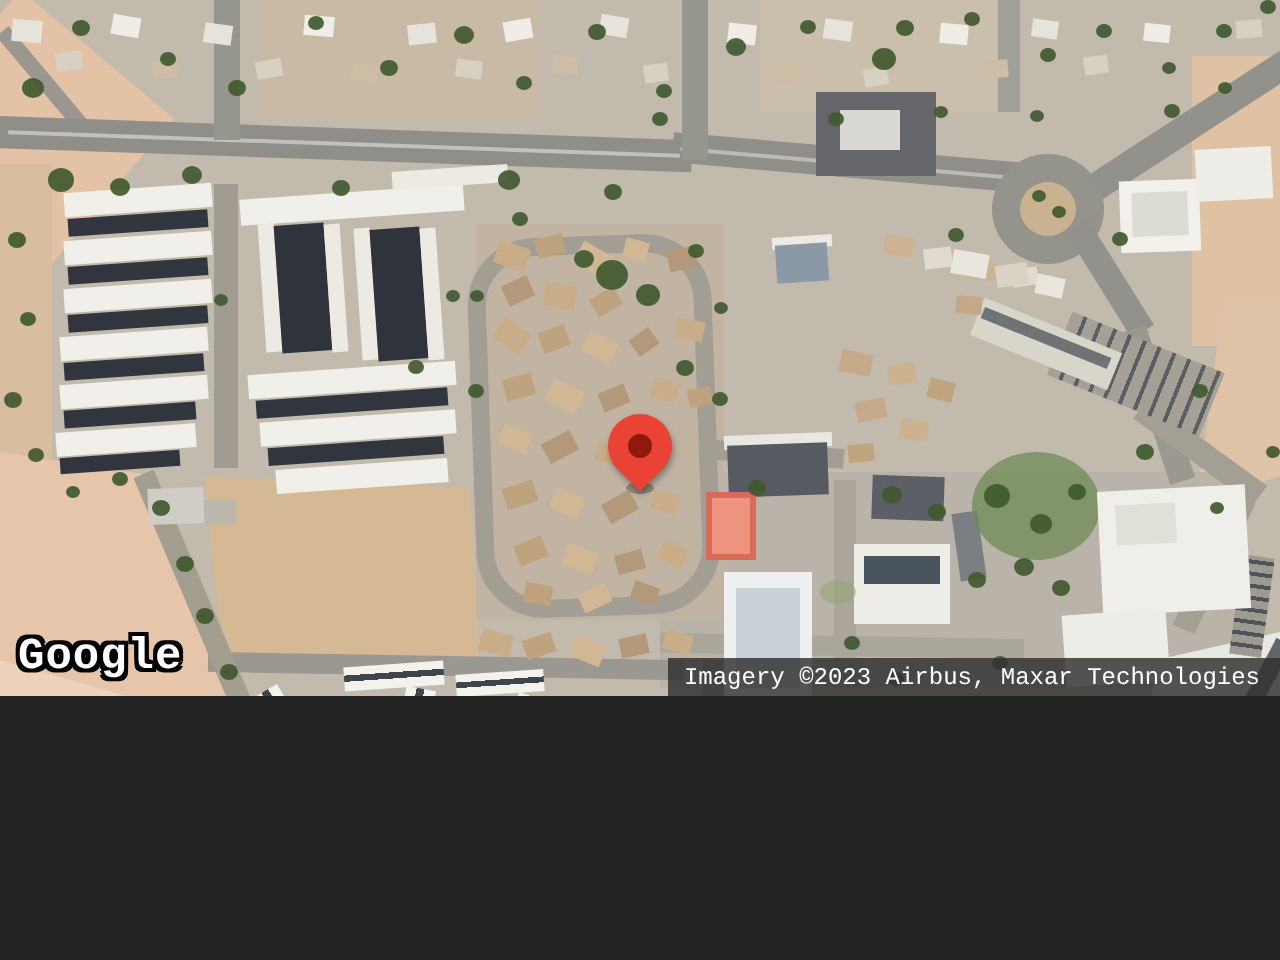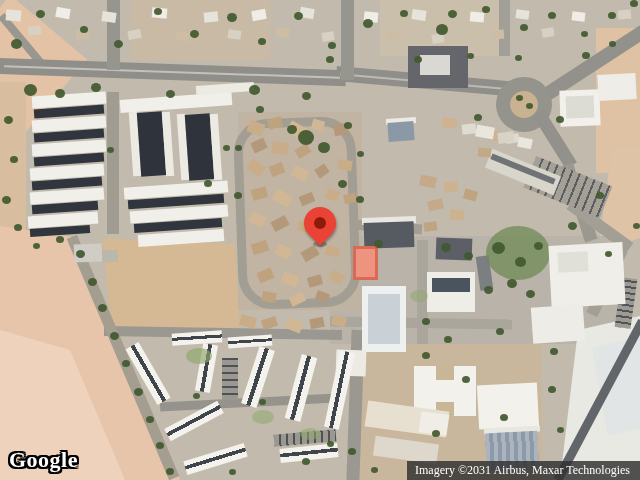--- a/index.html
+++ b/index.html
@@ -1,17 +1,17 @@
 <!DOCTYPE html>
 <html><head>
 <meta charset="utf-8">
 <style>
   html,body{margin:0;padding:0;background:#222;}
-  #viewport{position:relative;width:640px;height:480px;overflow:hidden;
-    font-family:Liberation Serif, serif;background:#c2bbad;}
+  #viewport{position:relative;width:640px;height:348px;overflow:hidden;
+    font-family:Liberation Mono, monospace;background:#c2bbad;}
   .mf{position:absolute;}
   
   .pin{position:absolute;width:38px;height:44px;z-index:50;}
   .pin-body{position:absolute;left:3px;top:3px;width:32px;height:32px;
     border-radius:50% 50% 50% 0;transform:rotate(-45deg);
     box-shadow:-1px 2px 3px rgba(0,0,0,.35);}
   .pin-dot{position:absolute;left:13px;top:13px;width:12px;height:12px;border-radius:50%;}
   
   .logo{position:absolute;left:9px;bottom:7px;z-index:60;
     font-size:22px;font-weight:bold;letter-spacing:.5px;color:#fff;
@@ -317,15 +317,15 @@
     </div>
 
   <div class="pin" style="left: 301px; top: 204px;">
     <div class="pin-body" style="background: rgb(234, 67, 53);"></div>
     <div class="pin-dot" style="background: rgb(143, 26, 11);"></div>
   </div>
 
   <div class="logo">Google</div>
 
   <div class="attr">
-    <span>Imagery ©2031 Airbus, Maxar Technologies</span>
+    <span>Imagery ©2023 Airbus, Maxar Technologies</span>
   </div>
 </div>
 
 </body></html>

